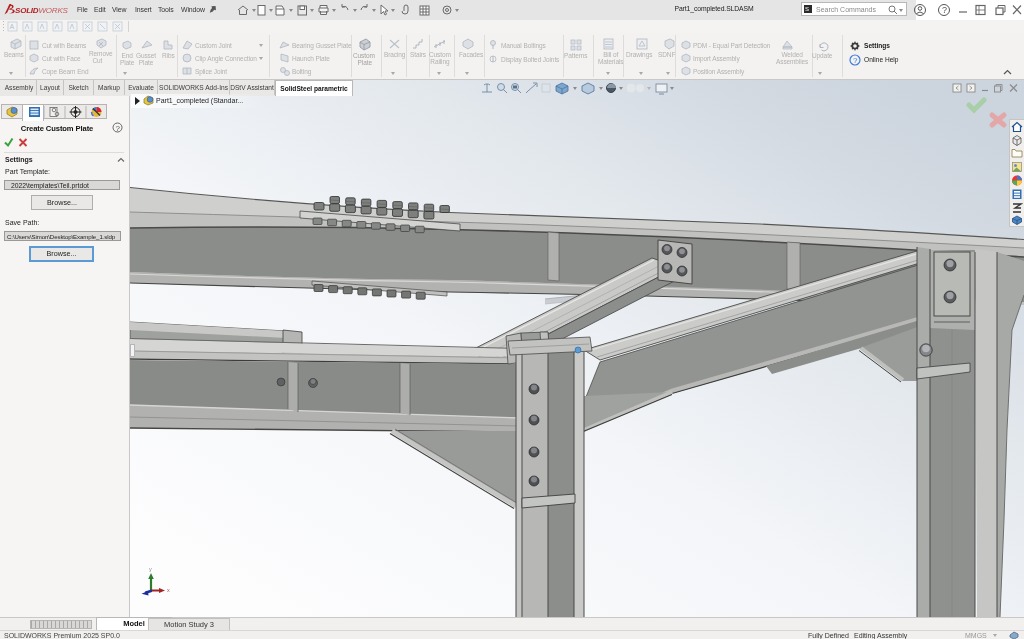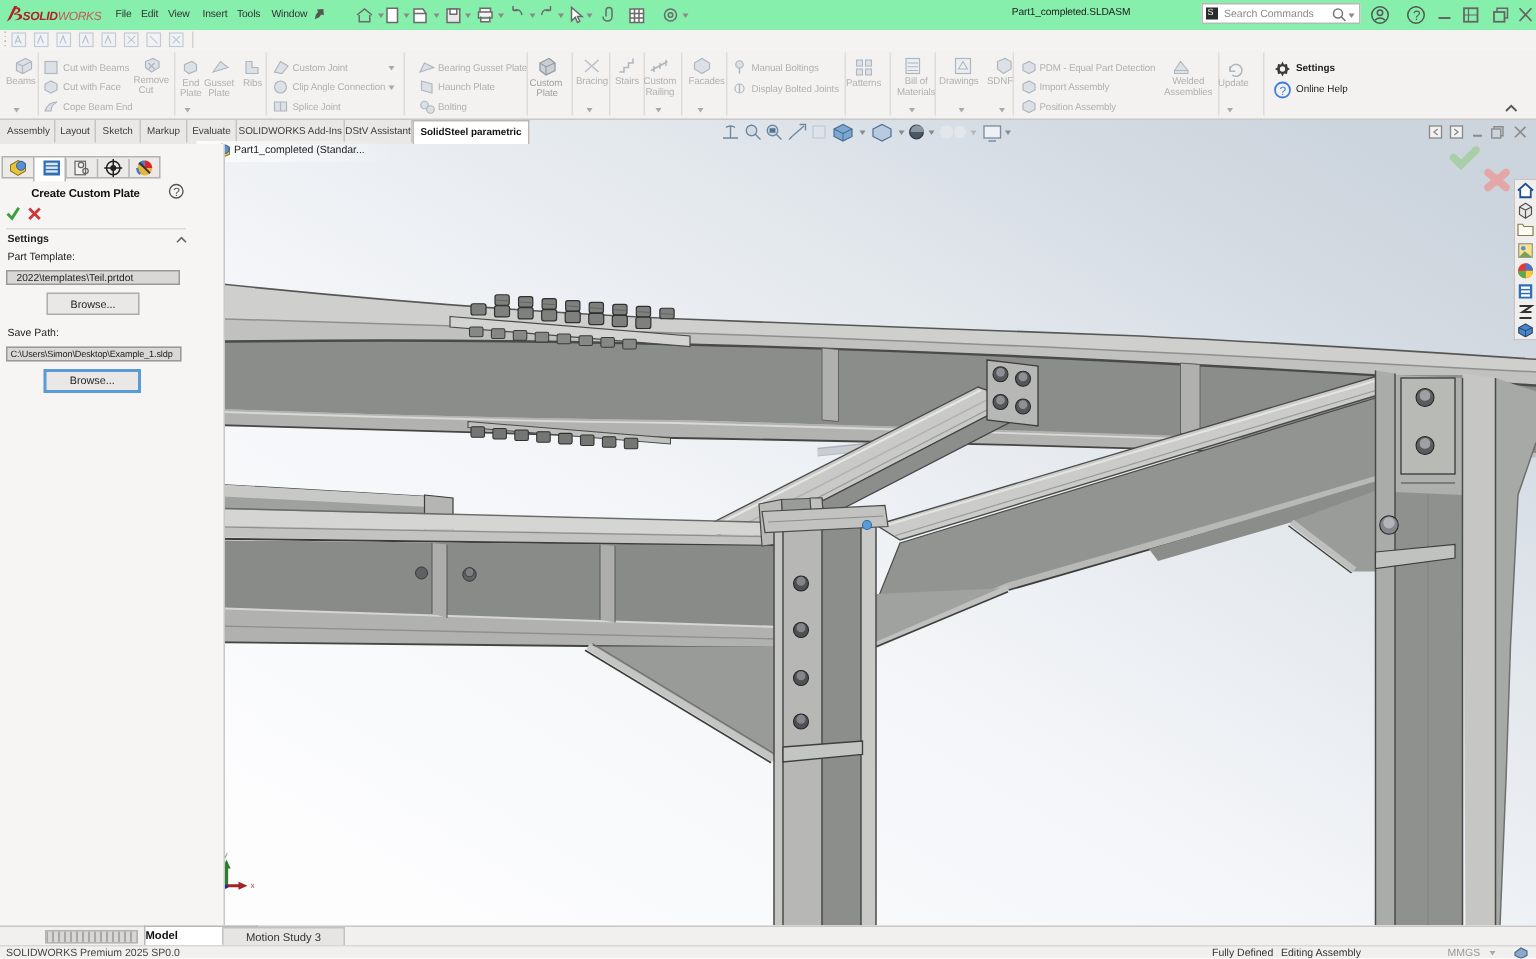--- a/index.html
+++ b/index.html
@@ -1,23 +1,23 @@
 <!DOCTYPE html>
 <html><head>
 <meta charset="utf-8">
 <style>
 html,body{margin:0;padding:0;}
 body{width:1024px;height:639px;position:relative;overflow:hidden;
  font-family:"Liberation Sans",sans-serif;background:#fff;}
 .abs{position:absolute;}
-#titlebar{left:0;top:0;width:1024px;height:20px;background:#86efac;border-bottom:3px solid #000000;}
+#titlebar{left:0;top:0;width:916px;height:20px;background:#e5e5e5;border-bottom:3px solid #000000;}
 #toolbar2{left:0;top:20px;width:1024px;height:13px;background:#f4f3f2;}
 #ribbon{left:0;top:33px;width:1024px;height:46px;background:#f3f2f1;border-bottom:1px solid #c9c8c6;}
 #tabrow{left:0;top:80px;width:353px;height:16px;background:#e9e8e6;}
-#leftpanel{left:0;top:96px;width:150px;height:521px;background:#f6f5f4;border-right:1px solid #c9c8c6;box-sizing:border-box;}
+#leftpanel{left:0;top:96px;width:130px;height:521px;background:#f6f5f4;border-right:1px solid #c9c8c6;box-sizing:border-box;}
 #bottombar{left:0;top:617px;width:1024px;height:13px;background:#f1f0ef;border-top:1px solid #c9c8c6;box-sizing:border-box;}
 #statusbar{left:0;top:630px;width:1024px;height:9px;background:#f1f0ef;border-top:1px solid #d8d7d5;box-sizing:border-box;}
 .mtxt{font-size:6.9px;color:#333;letter-spacing:-0.1px;}
 .rtx{font-size:6.5px;color:#b2b1b0;white-space:nowrap;letter-spacing:-0.1px;}
 .rtk{font-size:6.6px;color:#1b1b1b;white-space:nowrap;}
 .tab{position:absolute;top:0;height:15px;border-right:1px solid #c6c5c3;font-size:6.6px;color:#3a3a3a;
  text-align:center;line-height:15px;box-sizing:border-box;white-space:nowrap;overflow:hidden;}
 .caret{position:absolute;width:0;height:0;border-left:2.5px solid transparent;border-right:2.5px solid transparent;border-top:3px solid #a9a8a6;}
 .sep{position:absolute;top:2px;height:42px;width:1px;background:#dddcda;}
 </style>
@@ -717,21 +717,21 @@
  <div class="abs" style="left:31px;top:99px;width:62px;height:15px;background:#e9e8e6;border:1px solid #aeadab;box-sizing:border-box;text-align:center;font-size:7.2px;color:#222;line-height:13px">Browse...</div>
  <div class="abs" style="left:5px;top:122.5px;font-size:7px;color:#222">Save Path:</div>
  <div class="abs" style="left:4px;top:134.5px;width:117px;height:10px;background:#d9d8d7;border:1px solid #9a9998;box-sizing:border-box">
   <div style="font-size:6.1px;color:#222;padding:1.6px 0 0 2px;white-space:nowrap;overflow:hidden;letter-spacing:-0.1px">C:\Users\Simon\Desktop\Example_1.sldp</div>
  </div>
  <div class="abs" style="left:29px;top:149.5px;width:65px;height:16px;background:#e9e8e6;border:2px solid #5b9bd5;box-sizing:border-box;text-align:center;font-size:7.2px;color:#222;line-height:12px">Browse...</div>
 </div>
 
 <div class="abs" id="bottombar">
  <div class="abs" style="left:30px;top:2px;width:62px;height:9px;background:#d8d7d5;border:1px solid #b5b4b2;box-sizing:border-box;background-image:repeating-linear-gradient(90deg,#a9a8a6 0 1px,transparent 1px 4px)"></div>
- <div class="abs" style="left:96px;top:-1px;width:76px;height:13px;background:#fff;border:1px solid #b9b8b6;border-bottom:none;box-sizing:border-box;text-align:left;font-size:7.5px;font-weight:bold;color:#111;line-height:12px">Model</div>
+ <div class="abs" style="left:96px;top:-1px;width:76px;height:13px;background:#fff;border:1px solid #b9b8b6;border-bottom:none;box-sizing:border-box;text-align:center;font-size:7.5px;font-weight:bold;color:#111;line-height:12px">Model</div>
  <div class="abs" style="left:148px;top:0px;width:82px;height:12px;background:#e6e5e3;border:1px solid #c2c1bf;border-bottom:none;box-sizing:border-box;text-align:center;font-size:7.5px;color:#333;line-height:11px">Motion Study 3</div>
 </div>
 <div class="abs" id="statusbar">
  <div class="abs" style="left:4px;top:0.5px;font-size:7px;color:#444">SOLIDWORKS Premium 2025 SP0.0</div>
  <div class="abs" style="left:808px;top:0.5px;font-size:7px;color:#333">Fully Defined</div>
  <div class="abs" style="left:854px;top:0.5px;font-size:7px;color:#333">Editing Assembly</div>
  <div class="abs" style="left:965px;top:0.5px;font-size:7px;color:#999">MMGS</div>
  <div class="caret" style="left:993px;top:3px"></div>
  <svg class="abs" style="left:1009px;top:0px" width="10" height="9" viewBox="0 0 10 9">
       <path d="M1,4 L5,1 L9,3 L9,6 L5,8 L1,6 Z" fill="#8aa8c8" stroke="#4a6a8a" stroke-width="0.8"></path>

